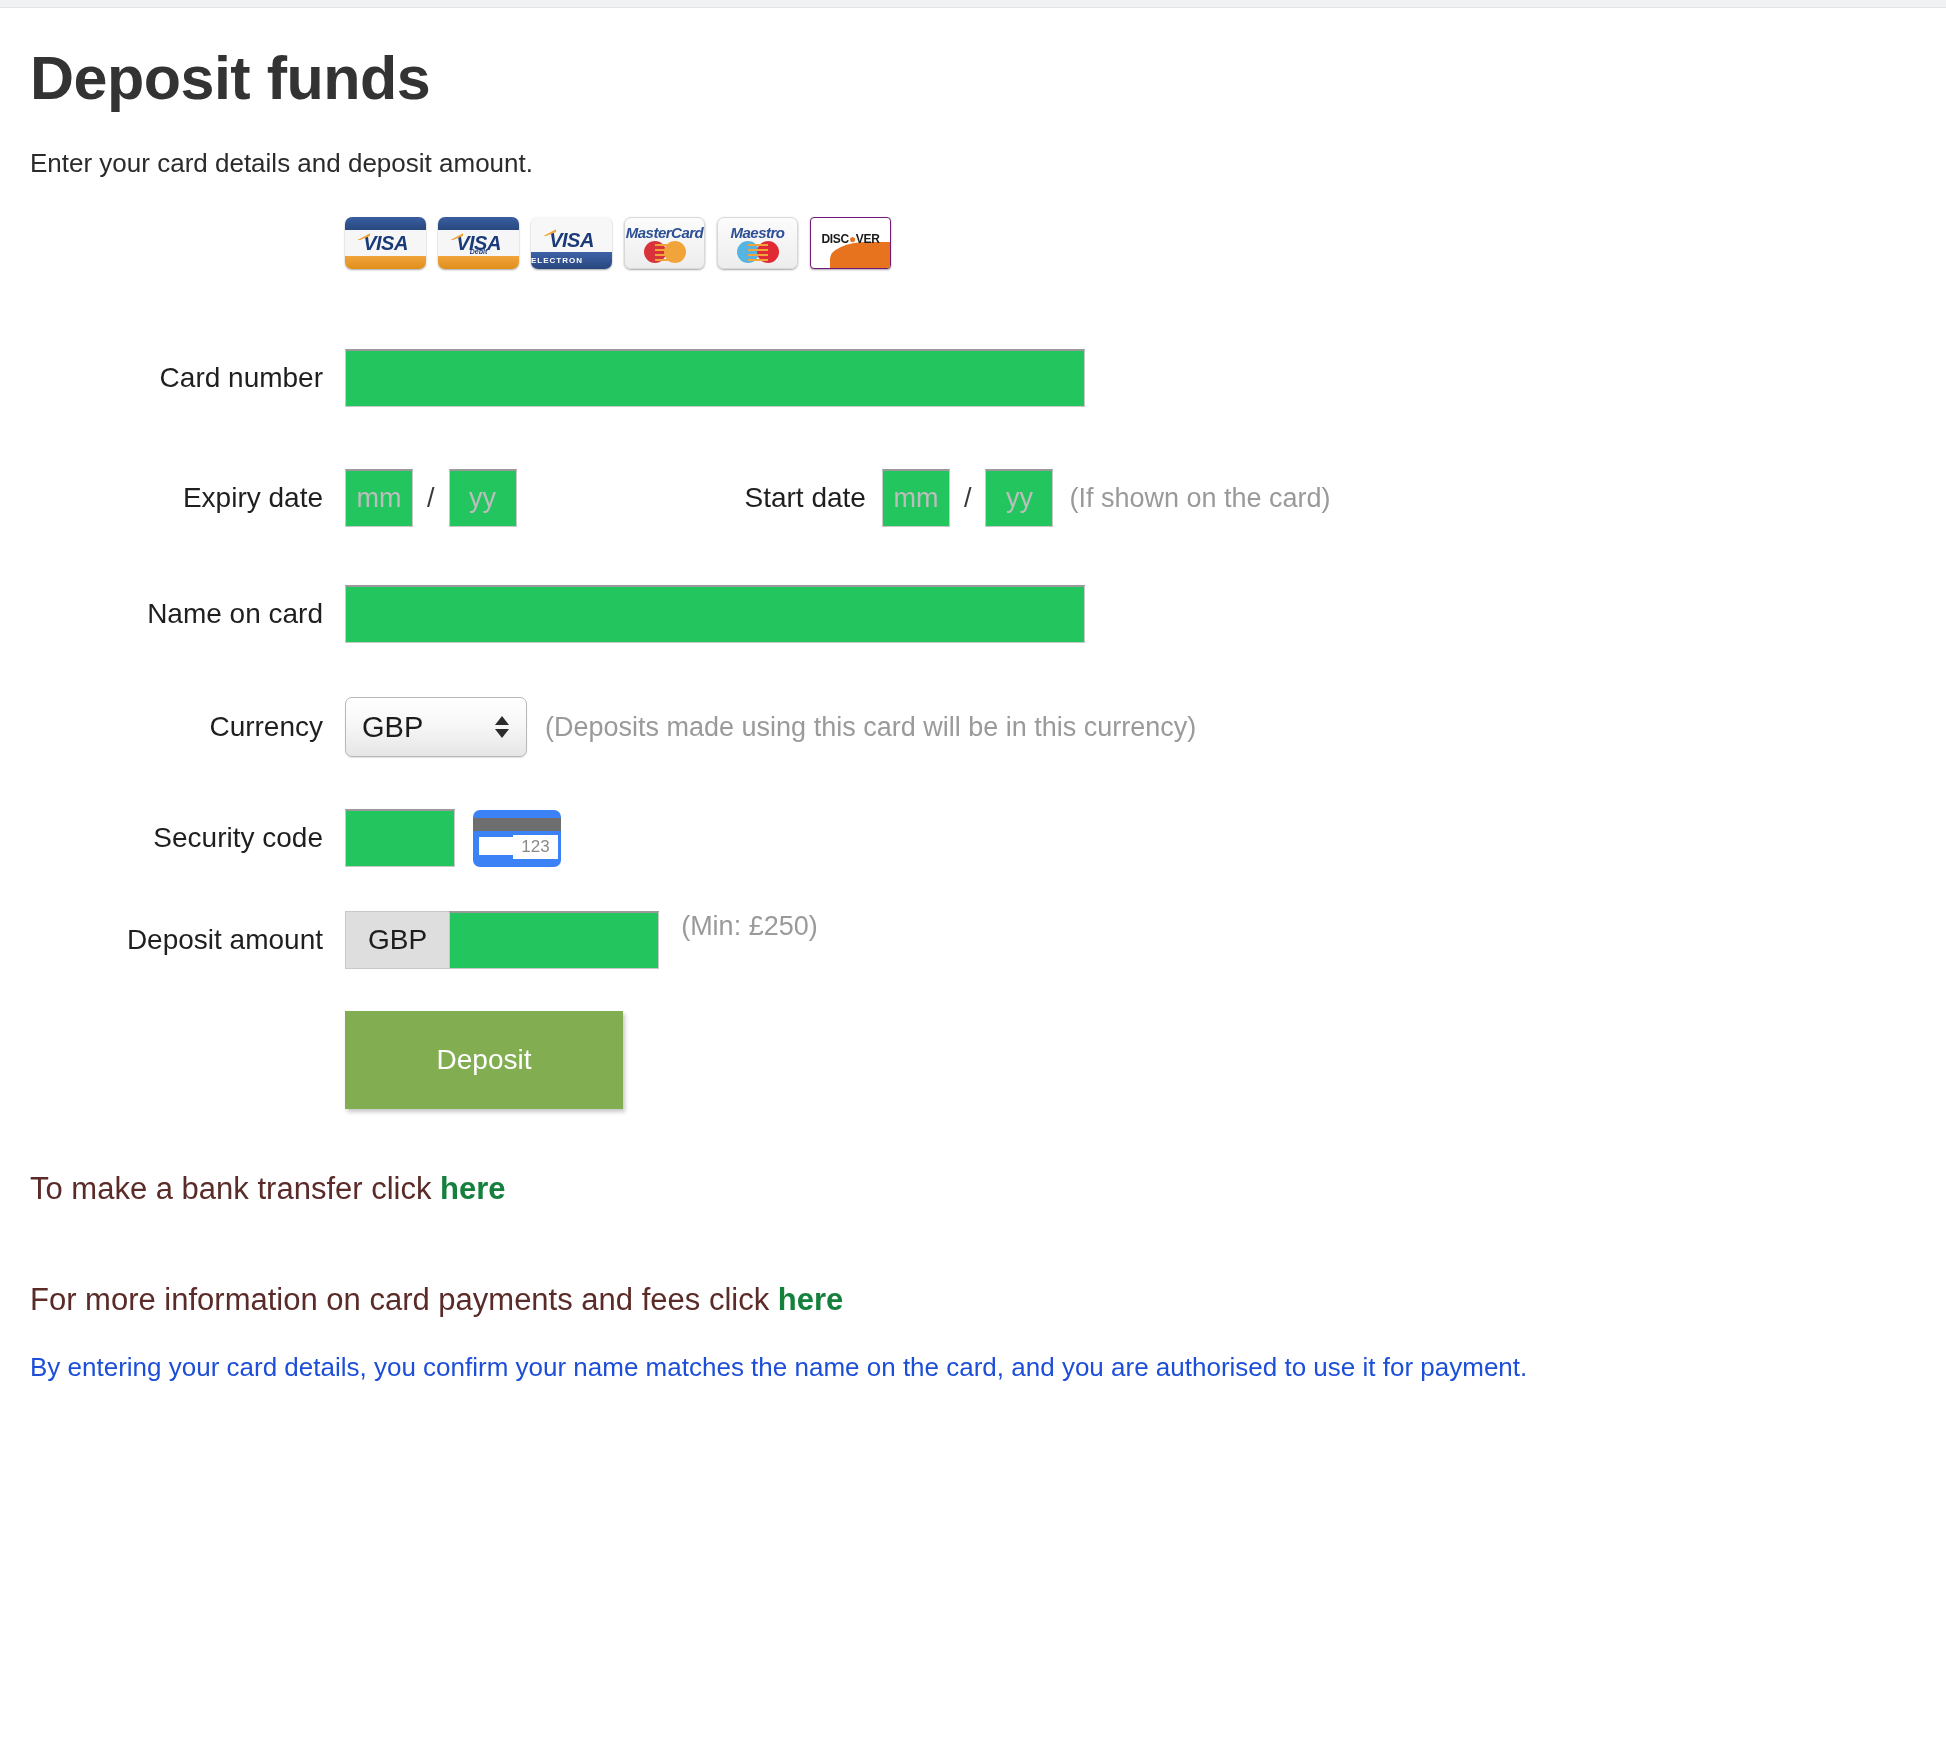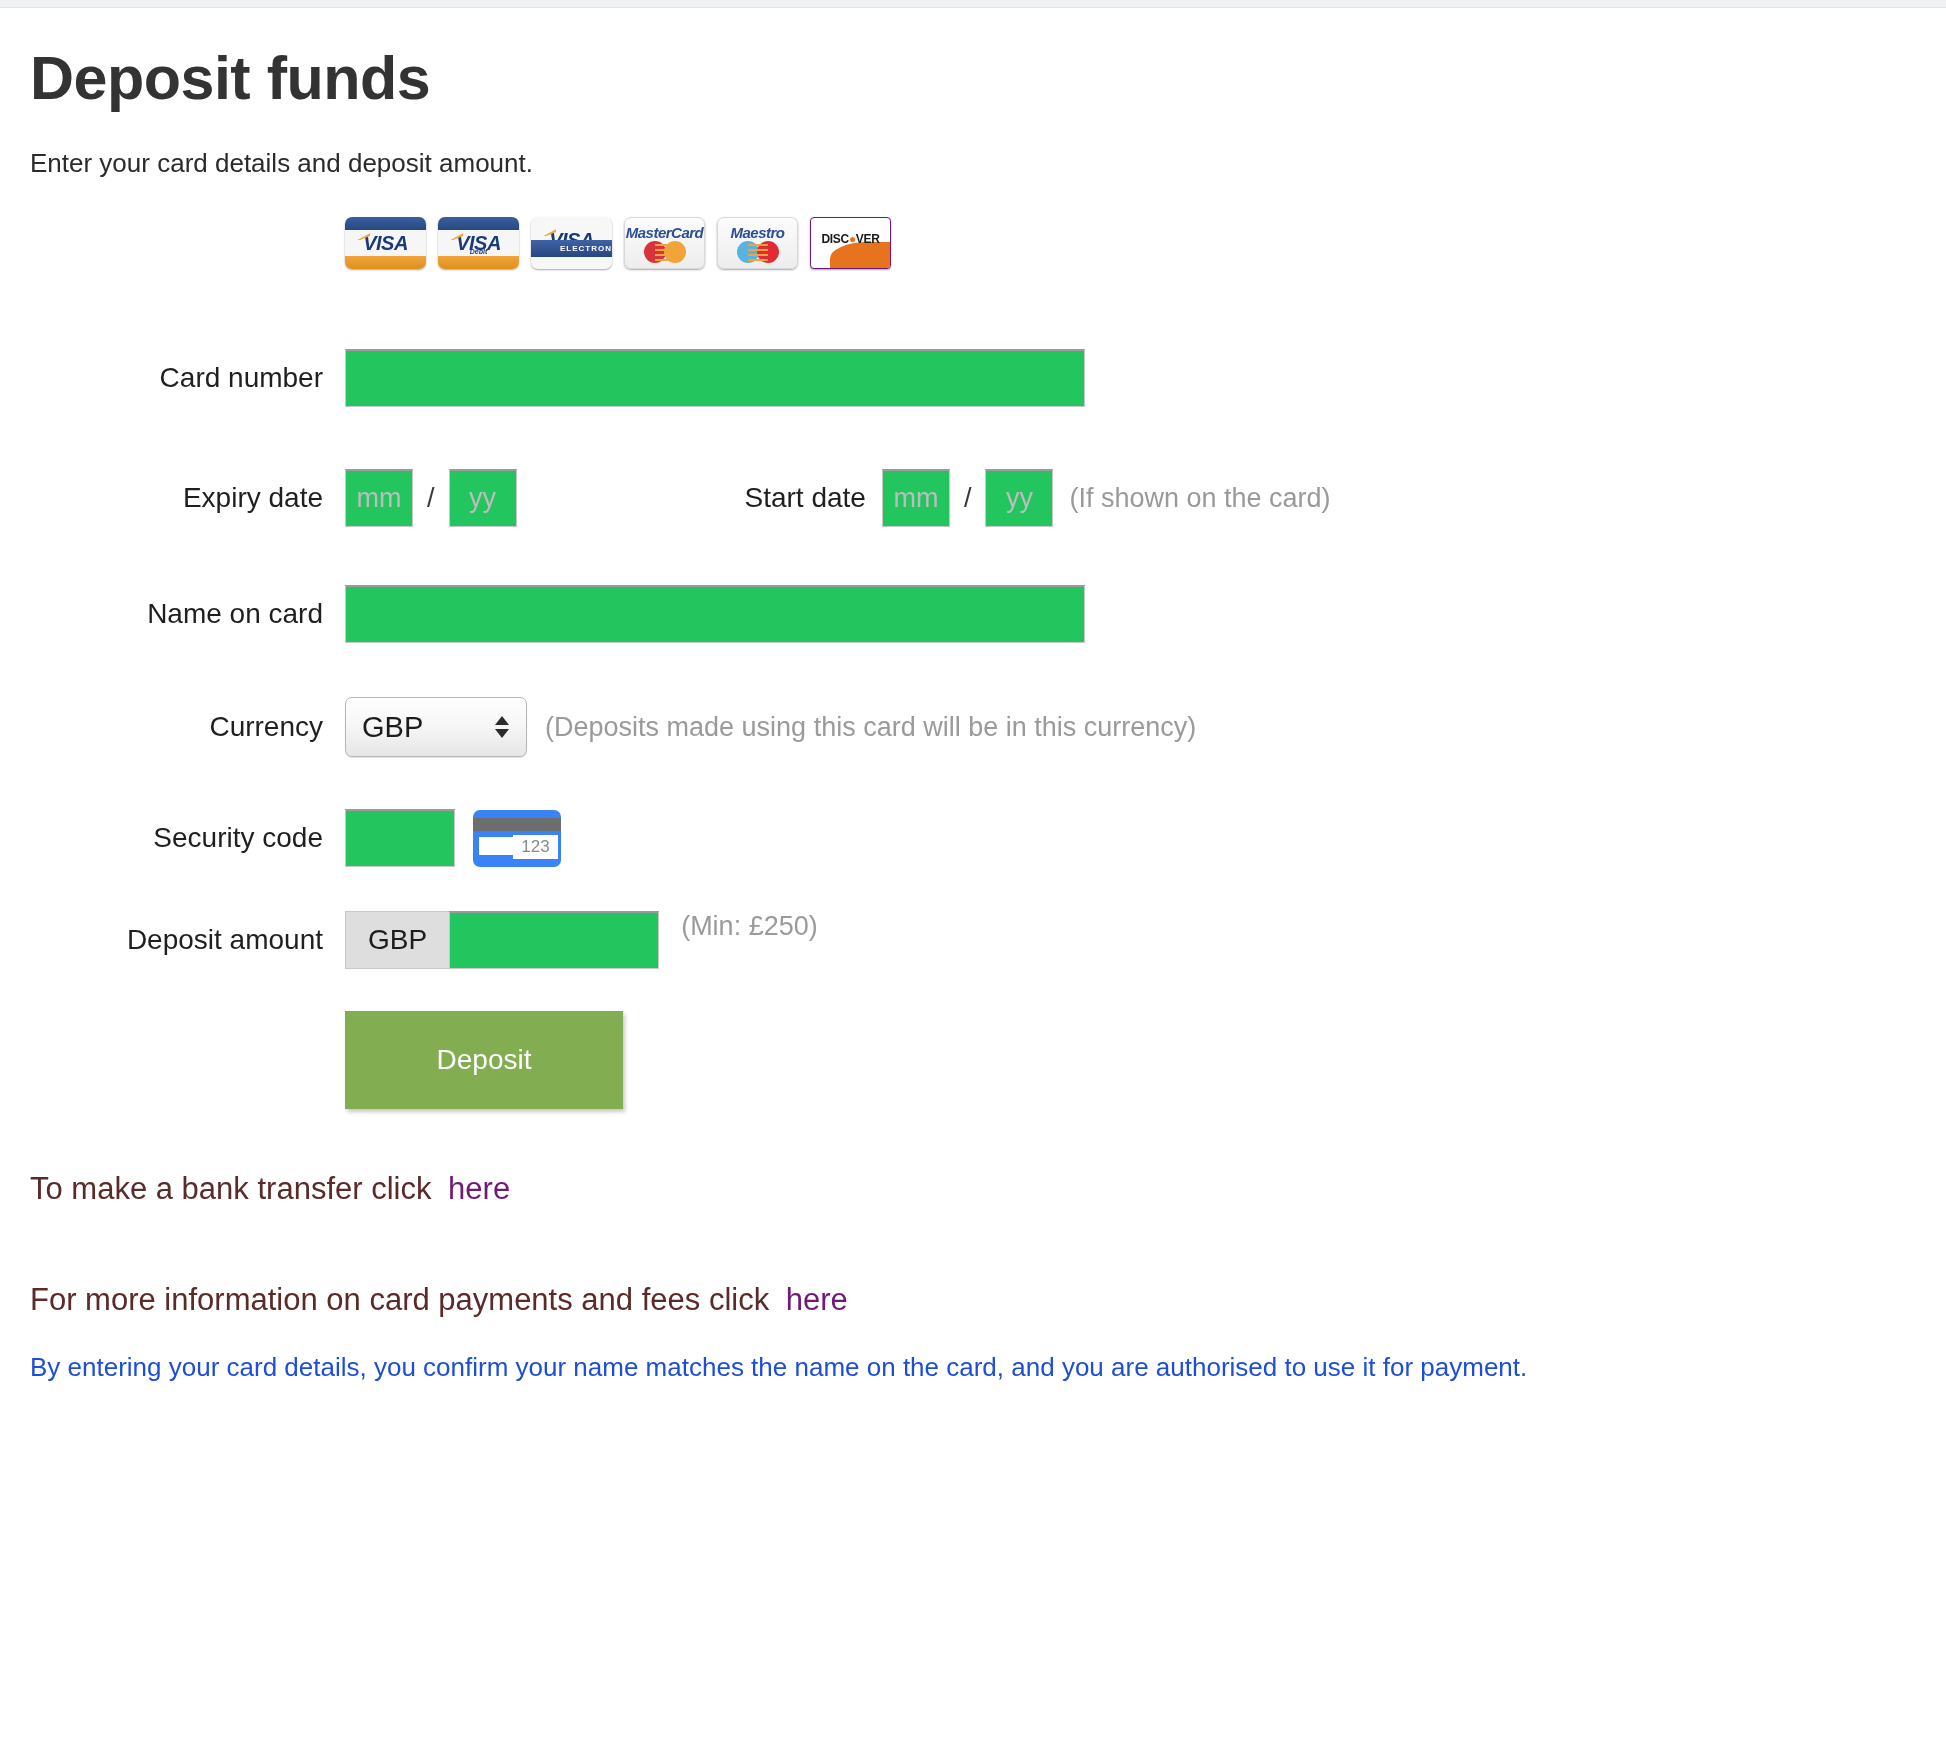--- a/index.html
+++ b/index.html
@@ -110,24 +110,24 @@
     clip-path: polygon(0 100%, 100% 0, 100% 40%, 20% 100%);
   }
   .logo-visa .sub {
     position: absolute; left: 0; right: 0; bottom: 14px;
     text-align: center; font-size: 7px; font-style: italic;
     color: #1a3a7a; font-weight: bold;
   }
   
   .logo-electron { background: #f7f7f7; }
   .logo-electron .bar-bot {
-    position: absolute; left: 0; bottom: 12px; width: 100%; height: 17px;
+    position: absolute; left: 0; bottom: 0; width: 100%; height: 17px;
     background: linear-gradient(#3f62a6, #28477f);
     color: #ffffff; font-size: 8px; font-weight: bold;
-    letter-spacing: 1px; text-align: right; line-height: 17px;
+    letter-spacing: 1px; text-align: left; line-height: 17px;
   }
   .logo-electron .visa-word { top: 10px; height: 26px; }
   
   .logo-mc, .logo-maestro {
     background: linear-gradient(#fcfcfc, #ededed);
     border: 1px solid #d8d8d8;
   }
   .brandword {
     position: absolute; left: 0; right: 0; top: 6px;
     text-align: center; font-size: 15px; font-weight: bold;
@@ -278,24 +278,23 @@
   }
 
   
   .footer { padding-left: 30px; }
   .flink {
     font-size: 31px;
     color: #5a2b28;
     margin-top: 0;
   }
   .flink a {
-    color: #701a75;
+    color: #15803d;
     text-decoration: none;
-    font-weight: normal;
-    margin-left: 8px;
+    font-weight: bold;
   }
   .fnote {
     font-size: 26px;
     color: #1d4ed8;
     line-height: 1.45;
     max-width: 1880px;
     margin: 6px 0 0 0;
   }
   .sp-1 { height: 62px; }
   .sp-2 { height: 62px; }

